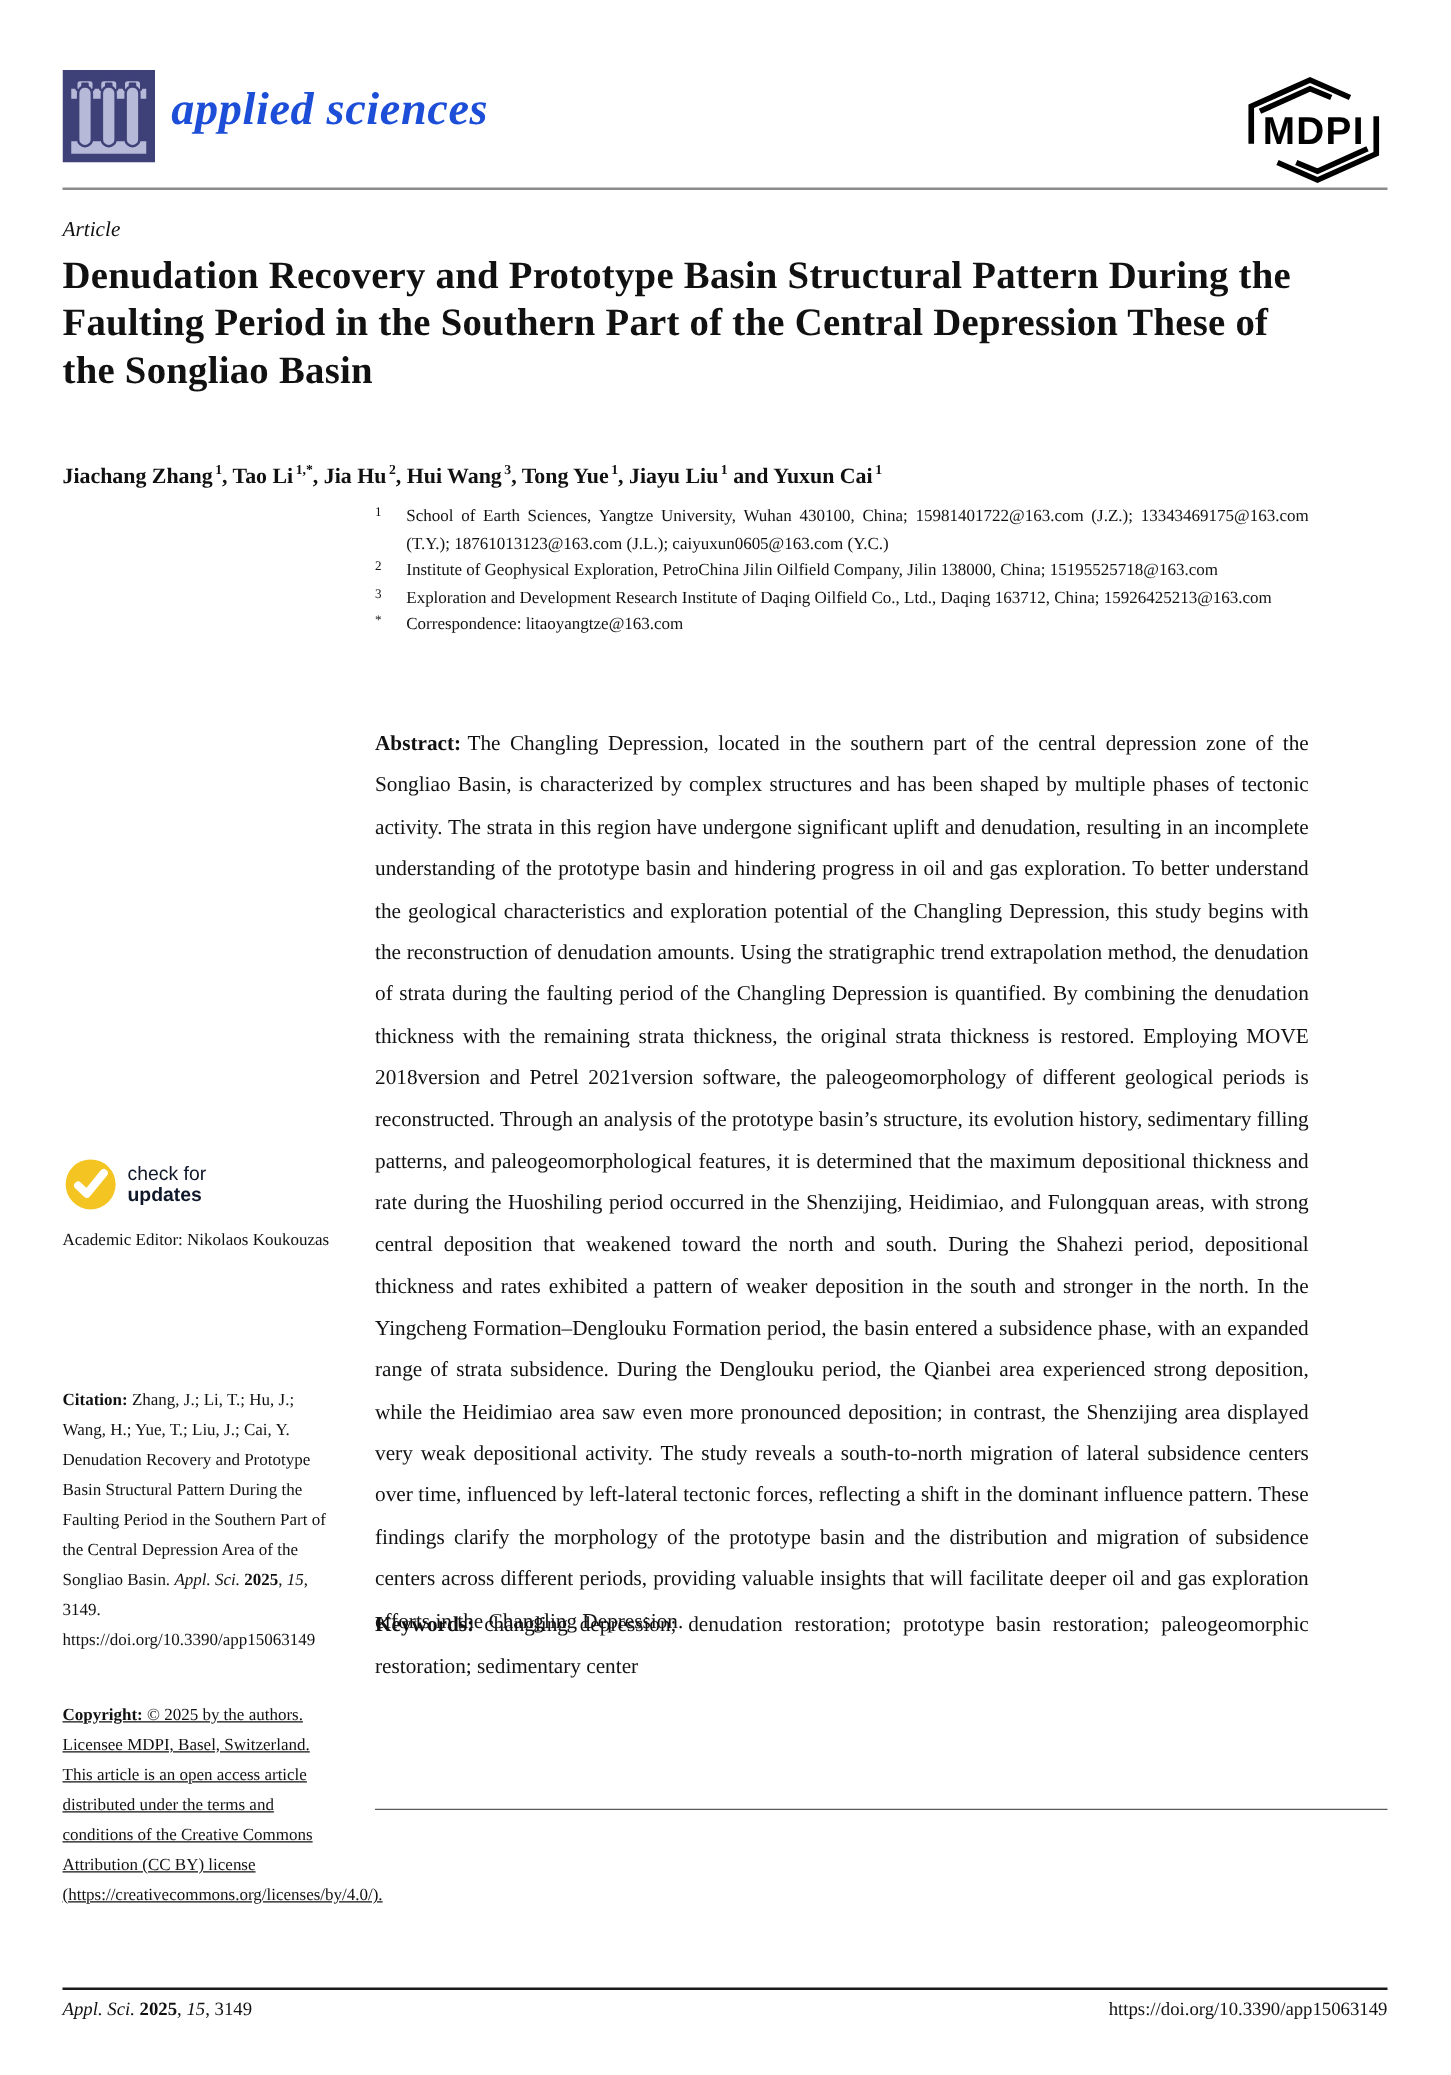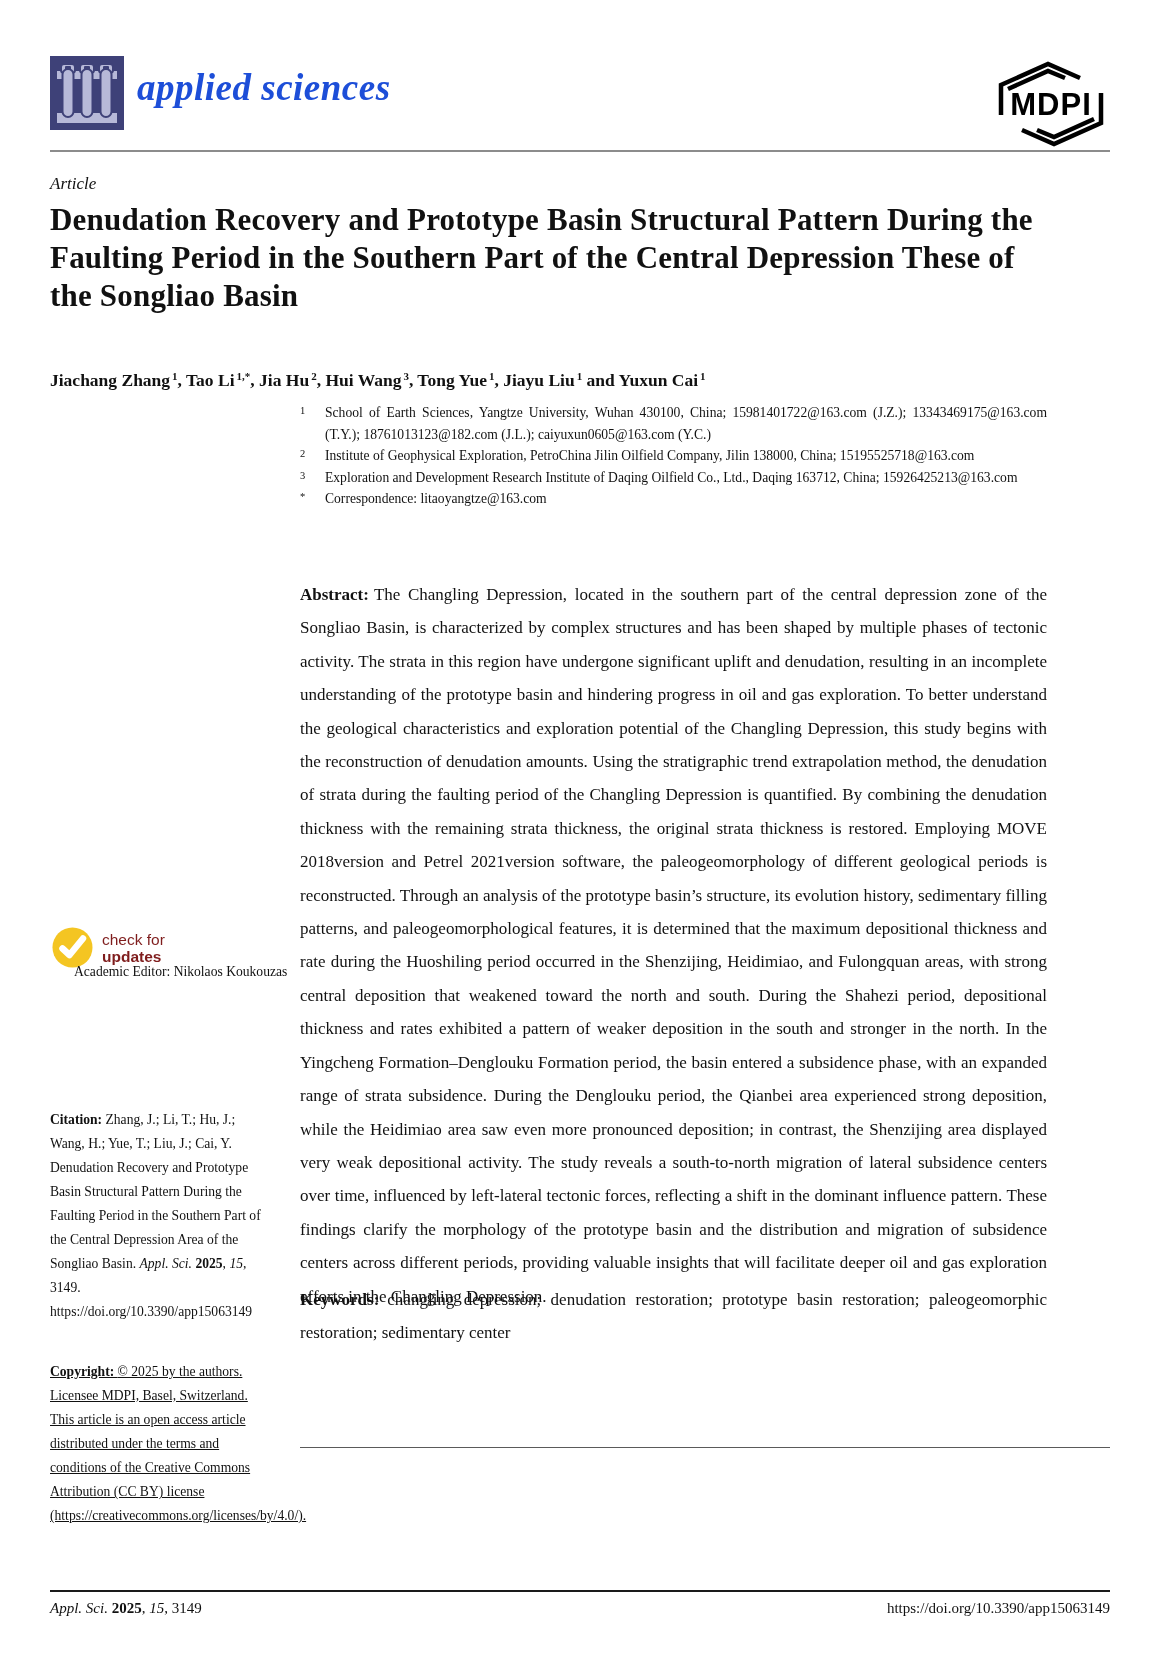--- a/index.html
+++ b/index.html
@@ -31,23 +31,23 @@
             line-height:33.4px;text-align:justify;margin:0;}
   .abstract .lbl{margin-right:5px;}
   .keywords{position:absolute;left:300px;top:1283px;width:747px;font-size:17px;
             line-height:33.4px;text-align:justify;margin:0;}
   .keywords .lbl{margin-right:8px;}
   .keywords-rule{position:absolute;left:300px;top:1447px;width:810px;border-top:1.5px solid #5a5a5a;}
 
   
   .badge{position:absolute;left:52px;top:927px;display:flex;align-items:center;cursor:pointer;}
   .badge-text{margin-left:9px;font-family:"Liberation Sans", sans-serif;font-size:15.5px;
-              line-height:17px;color:#7f1d1d;display:flex;flex-direction:column;}
+              line-height:17px;color:#0f172a;display:flex;flex-direction:column;}
   .side{position:absolute;left:50px;width:216px;font-size:13.6px;line-height:25px;margin:0;}
-  .side-editor{top:958px;line-height:27px;margin-left:24px;}
+  .side-editor{top:978px;line-height:27px;}
   .side-dates{top:1032px;}
   .side-dates p{margin:0;line-height:25px;}
   .side-citation{top:1108px;line-height:24px;}
   .side-copyright{top:1360px;line-height:24px;text-decoration:underline;}
 
   
   .footer-rule{position:absolute;left:50px;top:1590px;width:1060px;border-top:2px solid #1a1a1a;}
   .footer-left{position:absolute;left:50px;top:1600px;font-size:15px;}
   .footer-right{position:absolute;right:51px;top:1600px;font-size:15px;}
 </style>
@@ -91,21 +91,21 @@
   <div class="header-rule"></div>
 
   <div class="article-type">Article</div>
   <h1 class="title" style="margin:0;">Denudation Recovery and Prototype Basin Structural Pattern During the Faulting Period in the Southern Part of the Central Depression These of the Songliao Basin</h1>
 
   <p class="authors"><span><span>Jiachang Zhang</span><sup>1</sup><span>, </span></span><span><span>Tao Li</span><sup>1,*</sup><span>, </span></span><span><span>Jia Hu</span><sup>2</sup><span>, </span></span><span><span>Hui Wang</span><sup>3</sup><span>, </span></span><span><span>Tong Yue</span><sup>1</sup><span>, </span></span><span><span>Jiayu Liu</span><sup>1</sup><span> and </span></span><span><span>Yuxun Cai</span><sup>1</sup><span></span></span></p>
 
   <ul class="affils">
     <li>
         <span class="affil-marker">1</span>
-        <span class="affil-text">School of Earth Sciences, Yangtze University, Wuhan 430100, China; 15981401722@163.com (J.Z.); 13343469175@163.com (T.Y.); 18761013123@182.com (J.L.); caiyuxun0605@163.com (Y.C.)</span>
+        <span class="affil-text">School of Earth Sciences, Yangtze University, Wuhan 430100, China; 15981401722@163.com (J.Z.); 13343469175@163.com (T.Y.); 18761013123@163.com (J.L.); caiyuxun0605@163.com (Y.C.)</span>
       </li>
     <li>
         <span class="affil-marker">2</span>
         <span class="affil-text">Institute of Geophysical Exploration, PetroChina Jilin Oilfield Company, Jilin 138000, China; 15195525718@163.com</span>
       </li>
     <li>
         <span class="affil-marker">3</span>
         <span class="affil-text">Exploration and Development Research Institute of Daqing Oilfield Co., Ltd., Daqing 163712, China; 15926425213@163.com</span>
       </li>
     <li>

